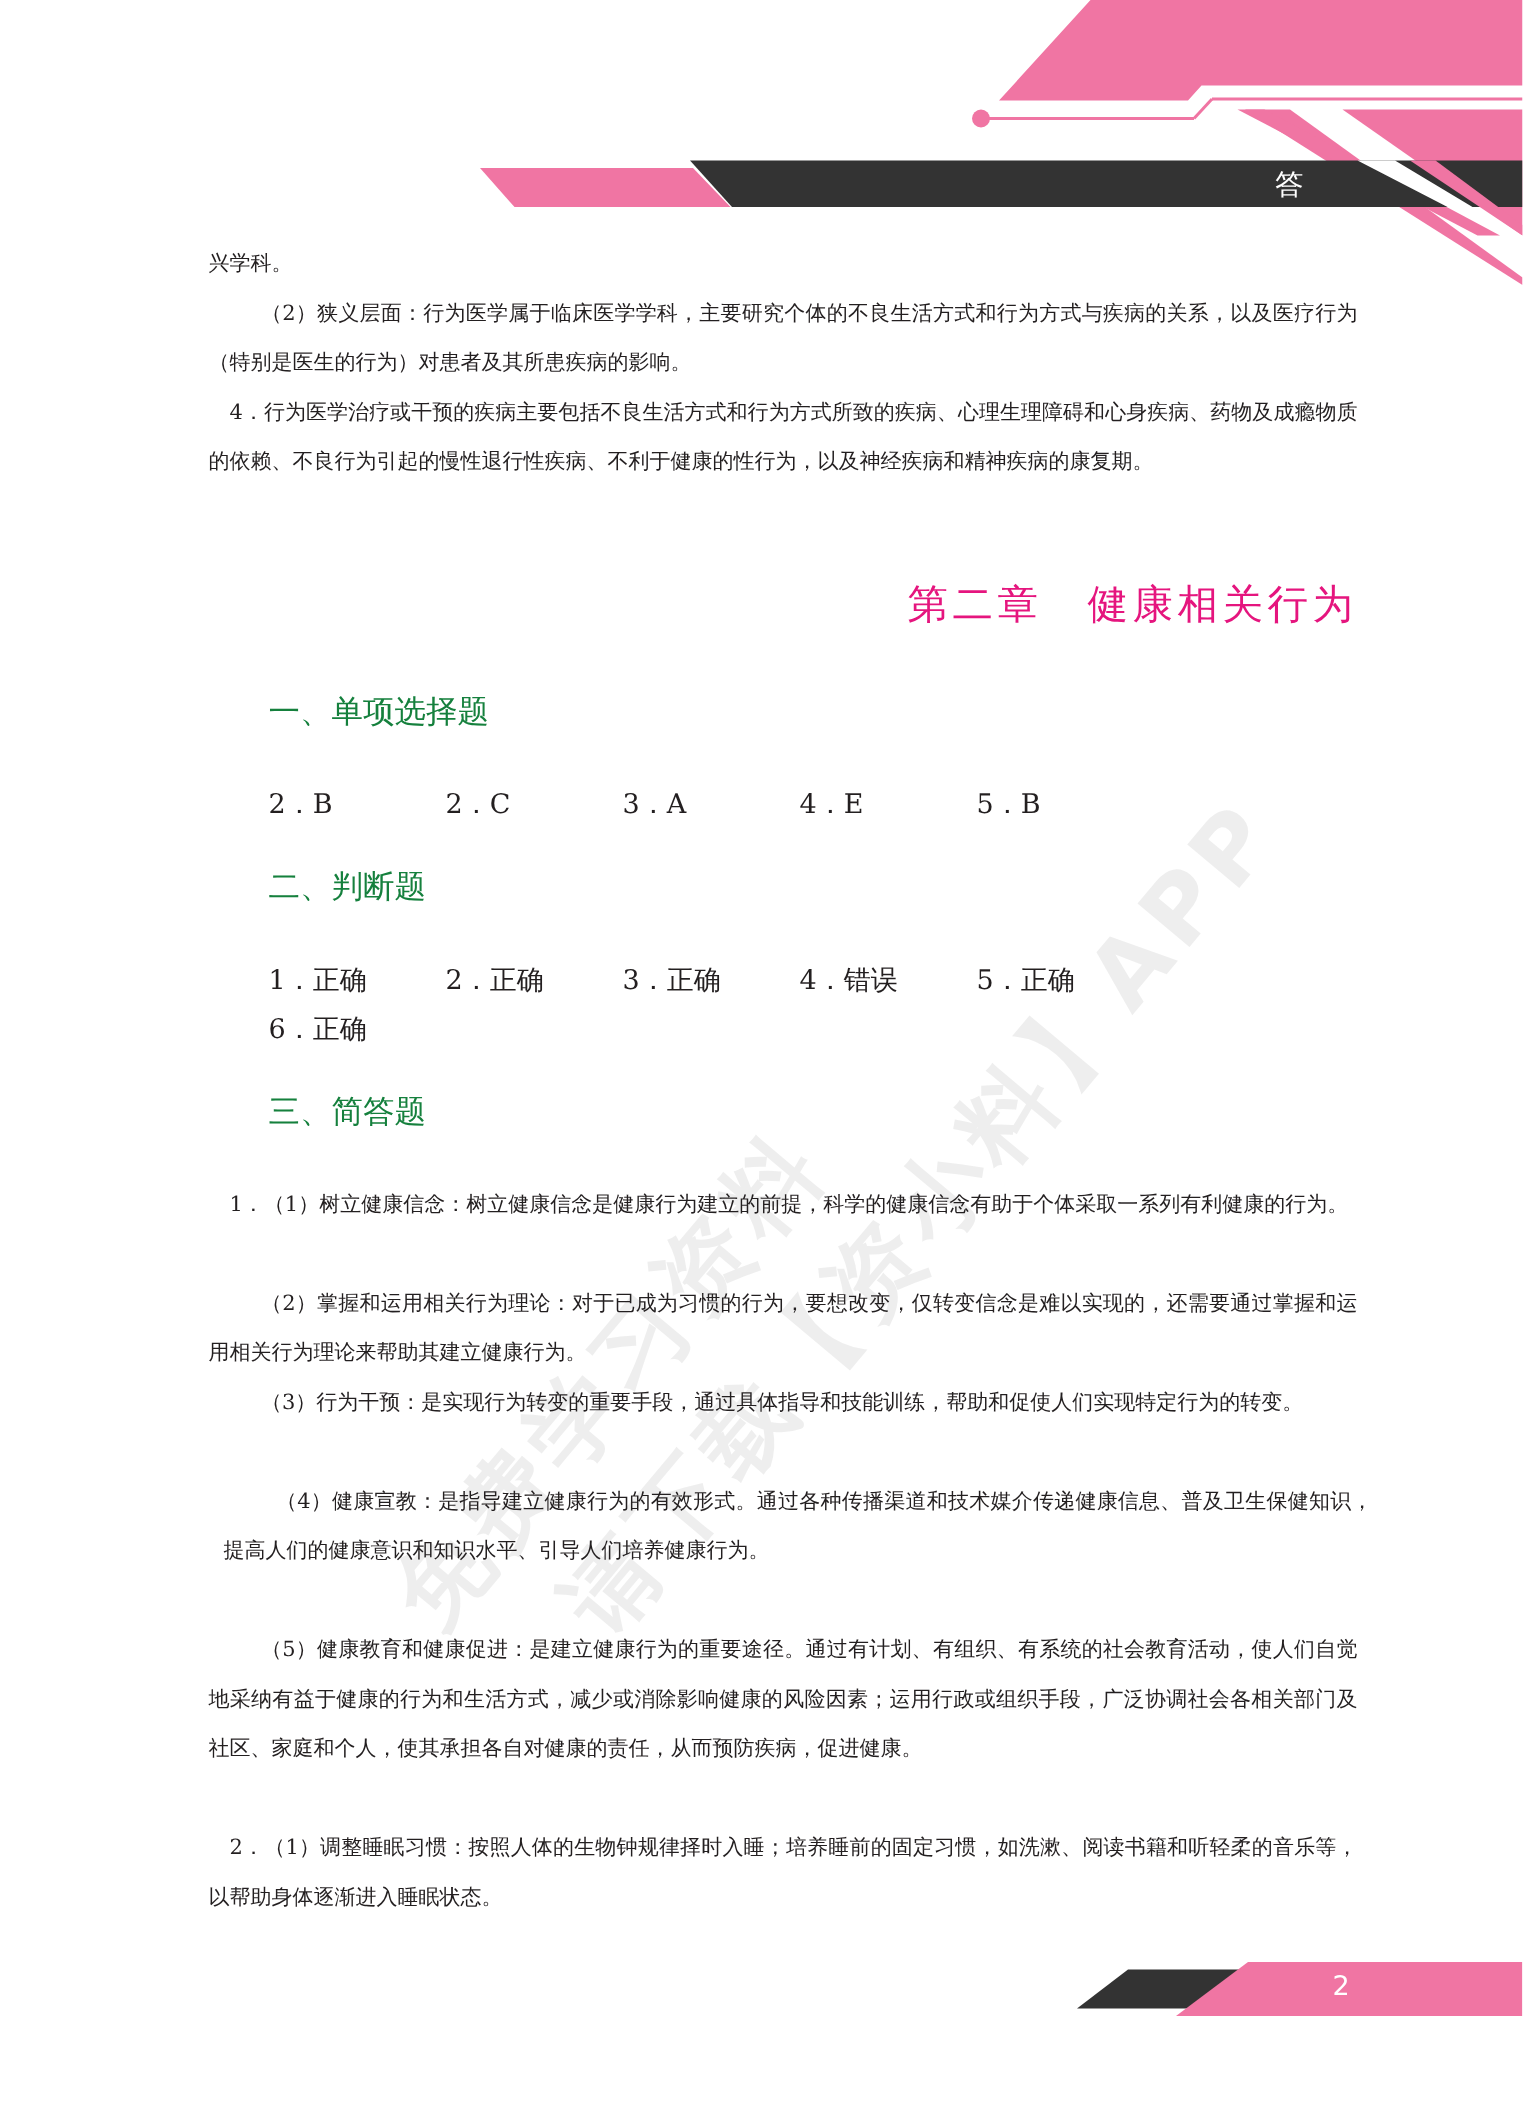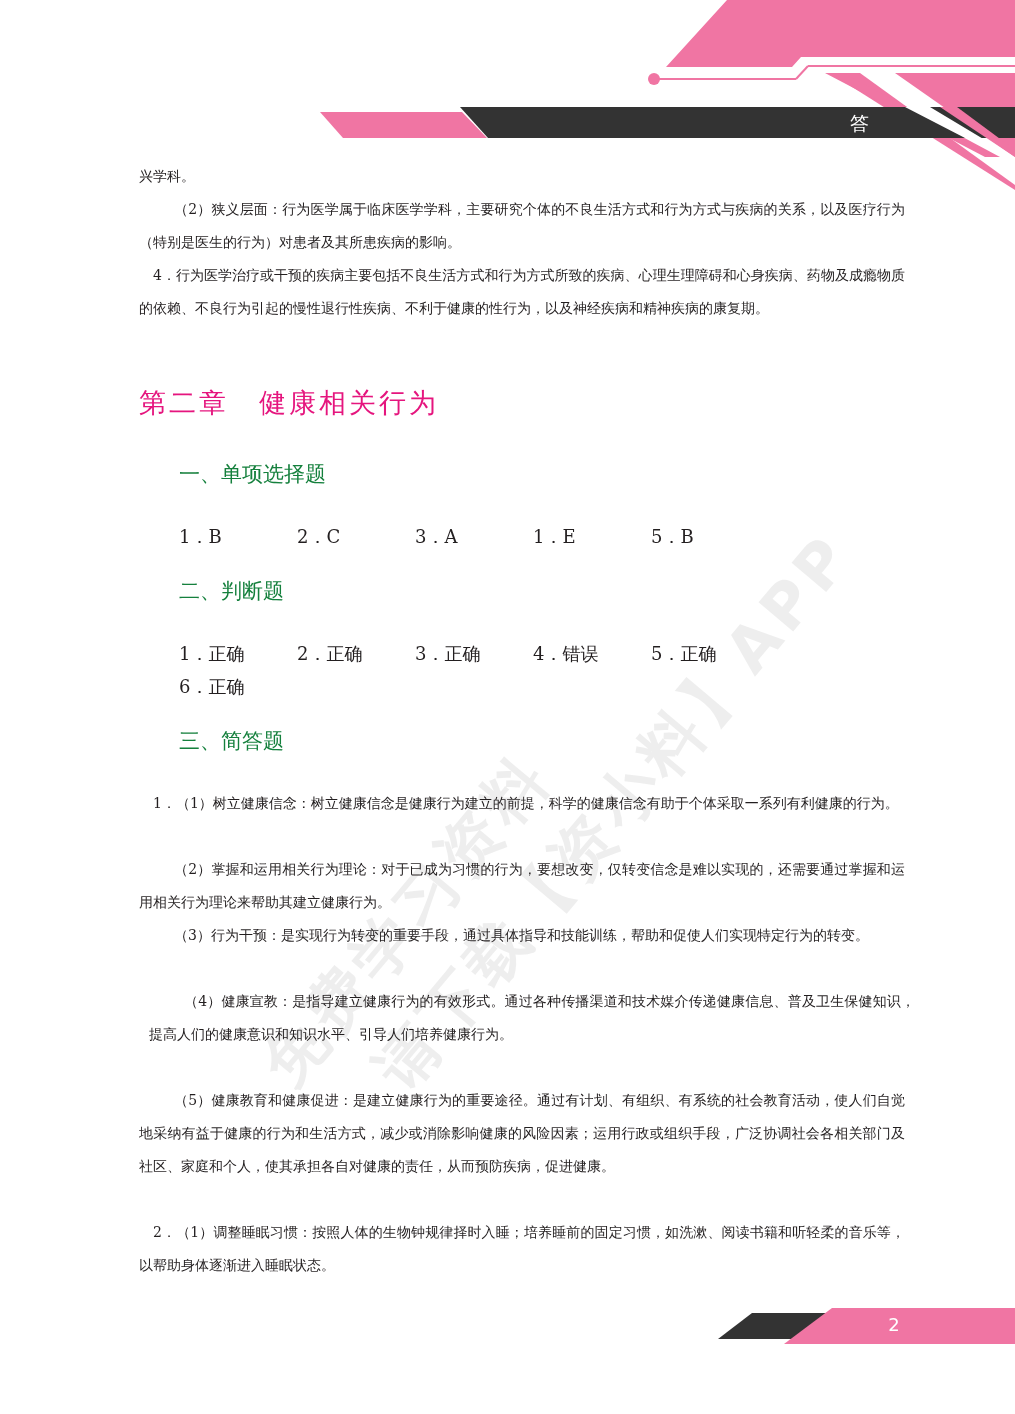--- a/index.html
+++ b/index.html
@@ -10,21 +10,21 @@
         color:#fff; font-family:"DejaVu Sans","Liberation Sans",sans-serif; font-size:19px;
         letter-spacing:14px; line-height:30px; }
   .watermark { position:absolute; left:110px; top:480px; width:900px; height:600px;
         transform:rotate(-50deg); transform-origin:center; pointer-events:none; }
   .wm-line { position:absolute; white-space:nowrap; font-family:"DejaVu Sans","Liberation Sans",sans-serif;
         font-weight:bold; color:rgba(120,120,120,0.13); font-size:62px; letter-spacing:6px; }
   .content { position:absolute; left:139px; top:0; width:766px; }
   .p { position:absolute; left:0; width:766px; font-size:14px; line-height:33px; text-align:justify; }
   .indent1 { text-indent:1em; }
   .indent2 { text-indent:2.5em; }
-  .chapter-title { position:absolute; left:0; width:766px; top:385px; text-align:left;
+  .chapter-title { position:absolute; left:0; width:766px; top:385px; text-align:right;
         color:#e5157e; font-family:"DejaVu Sans","Liberation Sans",sans-serif; font-size:27px; letter-spacing:3px; }
   .section-head { position:absolute; left:40px; color:#15803d; font-family:"DejaVu Sans","Liberation Sans",sans-serif;
         font-size:21px; }
   .ans-row { position:absolute; left:40px; font-size:18px; line-height:33px; }
   .ans { display:inline-block; width:118px; }
   .page-num { position:absolute; left:880px; top:1314px; width:28px; text-align:center; color:#fff;
         font-family:"DejaVu Sans","Liberation Sans",sans-serif; font-size:18px; }
 </style>
 </head>
 <body>
@@ -58,21 +58,21 @@
 
 <div class="content">
   <div class="p" style="top:160px;">兴学科。</div>
   <div class="p indent2" style="top:193px;">（2）狭义层面：行为医学属于临床医学学科，主要研究个体的不良生活方式和行为方式与疾病的关系，以及医疗行为（特别是医生的行为）对患者及其所患疾病的影响。</div>
   <div class="p indent1" style="top:259px;">4．行为医学治疗或干预的疾病主要包括不良生活方式和行为方式所致的疾病、心理生理障碍和心身疾病、药物及成瘾物质的依赖、不良行为引起的慢性退行性疾病、不利于健康的性行为，以及神经疾病和精神疾病的康复期。</div>
 
   <div class="chapter-title">第二章　健康相关行为</div>
 
   <div class="section-head" style="top:460px;">一、单项选择题</div>
   <div class="ans-row" style="top:520px;">
-    <span class="ans">1．B</span><span class="ans">2．C</span><span class="ans">3．A</span><span class="ans">1．E</span><span class="ans">5．B</span>
+    <span class="ans">2．B</span><span class="ans">2．C</span><span class="ans">3．A</span><span class="ans">4．E</span><span class="ans">5．B</span>
   </div>
 
   <div class="section-head" style="top:577px;">二、判断题</div>
   <div class="ans-row" style="top:637px;">
     <span class="ans">1．正确</span><span class="ans">2．正确</span><span class="ans">3．正确</span><span class="ans">4．错误</span><span class="ans">5．正确</span>
   </div>
   <div class="ans-row" style="top:670px;">
     <span class="ans">6．正确</span>
   </div>
 

